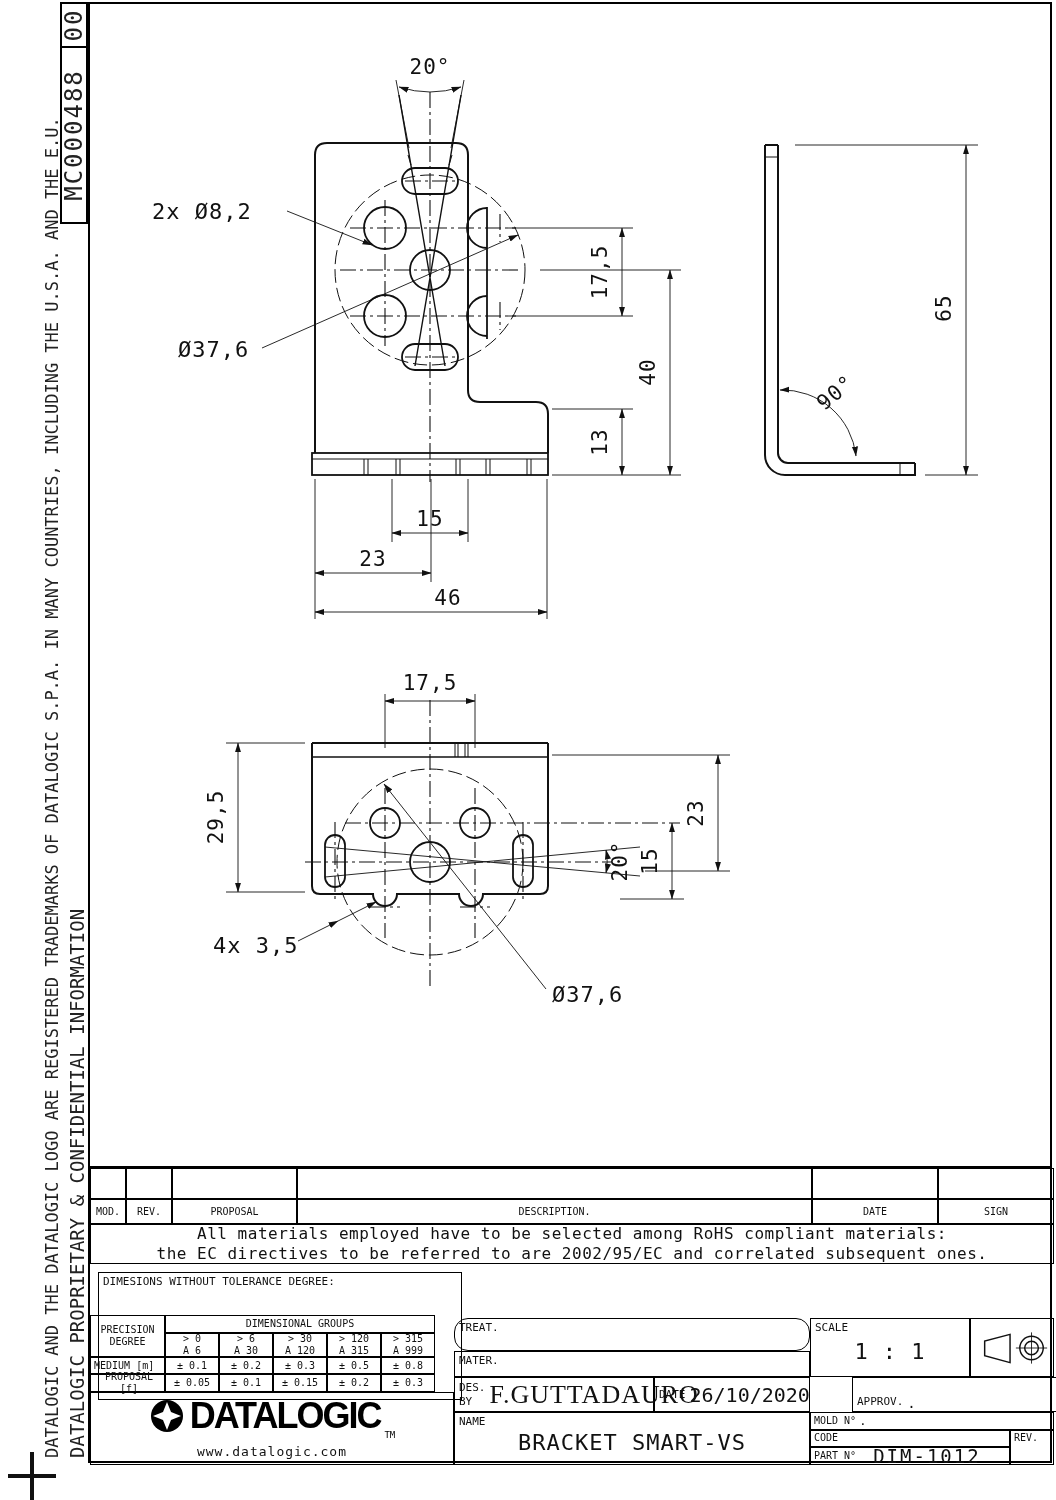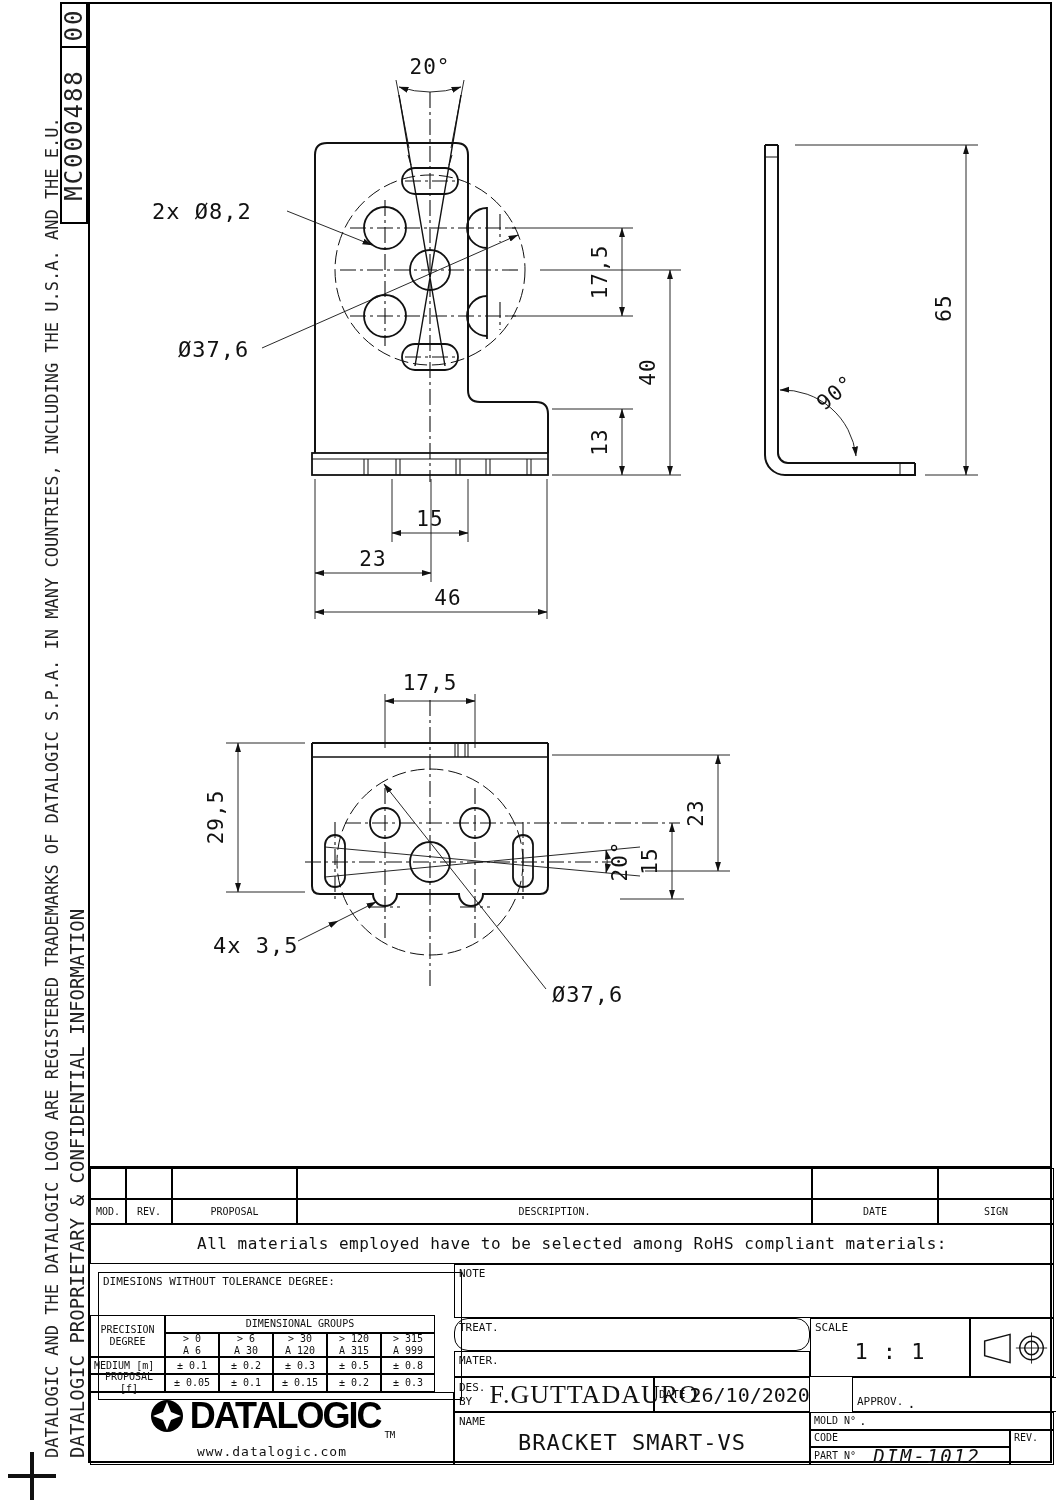--- a/index.html
+++ b/index.html
@@ -224,27 +224,25 @@
       </div>
     <div class="c ptcell" style="left:722px;top:31px;width:126px;height:25px;">
       <span>DATE</span>
       </div>
     <div class="c ptcell" style="left:848px;top:31px;width:116px;height:25px;">
       <span>SIGN</span>
       </div>
 
     <div class="c rohs" style="left:0;top:56px;width:964px;height:40px;">
       <span>All materials employed have to be selected among RoHS compliant materials:</span>
+      <span>the EC directives to be referred to are 2002/95/EC and correlated subsequent ones.</span>
     </div>
 
     <div class="c" style="left:8px;top:96px;width:364px;height:128px;margin-top:8px;">
       <span class="lbl">DIMESIONS WITHOUT TOLERANCE DEGREE:</span>
-    </div>
-    <div class="c" style="left:364px;top:96px;width:600px;height:54px;">
-      <span class="lbl">NOTE</span>
     </div>
 
     <div class="abs" style="left:0;top:147px;width:345px;height:77px;">
       <div class="c ptcell" style="left:0;top:0;width:75px;height:42px;flex-direction:column;">
         <span>PRECISION</span>
         <span>DEGREE</span>
       </div>
       <div class="c ptcell" style="left:75px;top:0;width:270px;height:18px;">
         <span>DIMENSIONAL GROUPS</span>
       </div>
@@ -364,20 +362,20 @@
 
     <div class="c" style="left:720px;top:244px;width:244px;height:18px;display:flex;align-items:center;">
       <span class="lbl-sm">MOLD N°</span>
       <span style="font-size:12px;">.</span>
     </div>
     <div class="c" style="left:720px;top:262px;width:200px;height:17px;">
       <span class="lbl-sm">CODE</span>
     </div>
     <div class="c" style="left:720px;top:279px;width:200px;height:18px;display:flex;align-items:center;">
       <span class="lbl-sm">PART N°</span>
-      <span style="font-size:19px;letter-spacing:2px;margin-left:14px;font-style:italic;">DIM-1012</span>
+      <span style="font-size:19px;letter-spacing:2px;margin-left:14px;">DIM-1012</span>
     </div>
     <div class="c" style="left:920px;top:262px;width:44px;height:35px;">
       <span class="lbl-sm">REV.</span>
     </div>
   </div>
 
 </div>
 
 </body></html>

